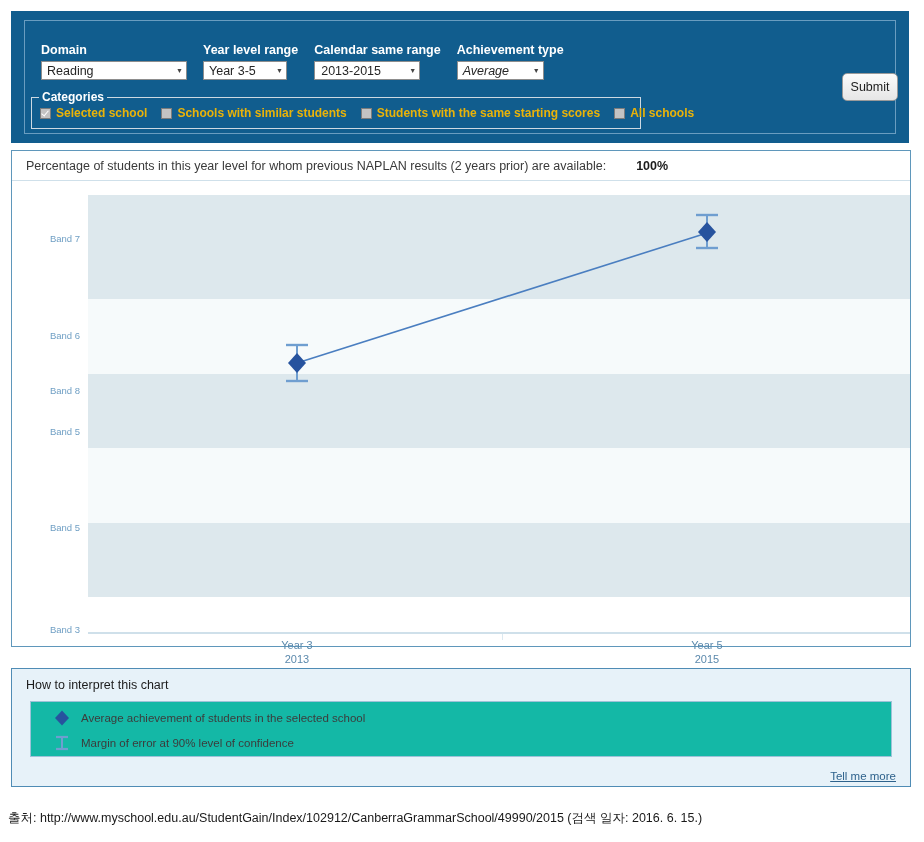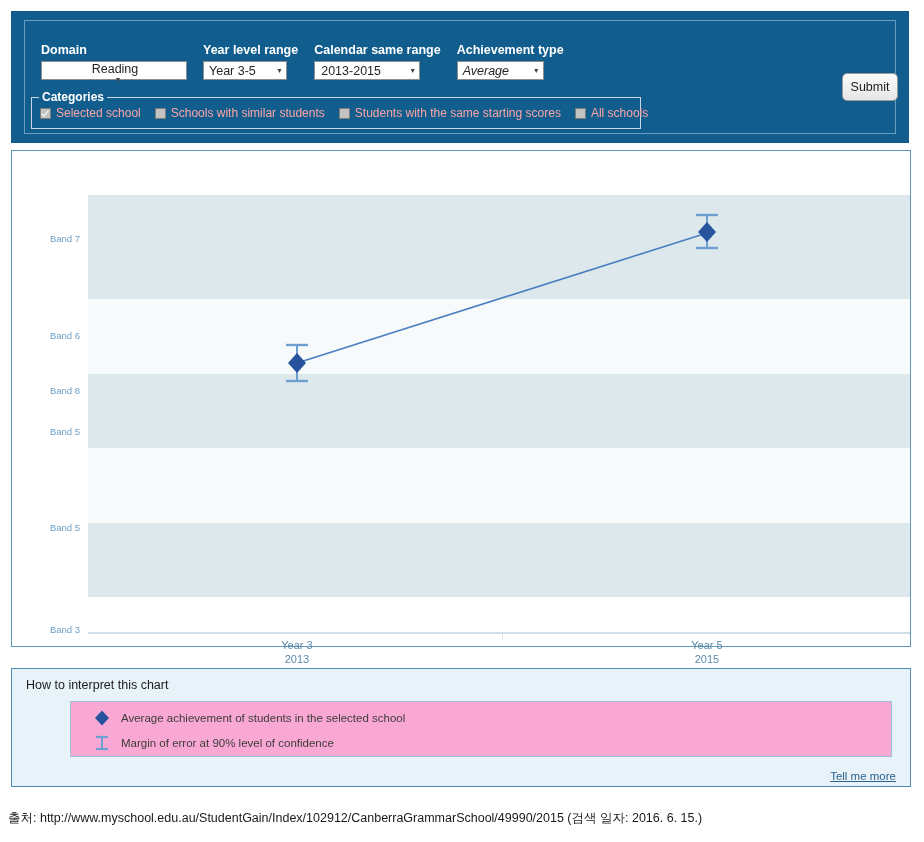--- a/index.html
+++ b/index.html
@@ -66,21 +66,21 @@
     font-size: 12.5px;
     color: #262626;
     font-family: "Liberation Sans", sans-serif;
   }
   .select-box .caret {
     font-size: 7px;
     color: #444;
     margin-left: 6px;
     line-height: 1;
   }
-  .sel-domain { width: 146px; flex-direction: column; }
+  .sel-domain { width: 146px; }
   .sel-yearlevel { width: 84px; }
   .sel-calendar { width: 106px; padding-left: 6px; }
   .sel-achievement { width: 87px; font-style: italic; }
 
   
   .results-fieldset {
     position: absolute;
     left: 537px;
     top: 6px;
     width: 85px;
@@ -181,22 +181,22 @@
     position: absolute;
     left: 2px;
     top: 0px;
     width: 3px;
     height: 6px;
     border: solid #ffffff;
     border-width: 0 1.6px 1.6px 0;
     transform: rotate(40deg);
   }
   .cat-label {
-    color: #fca5a5;
-    font-weight: normal;
+    color: #eab308;
+    font-weight: bold;
     font-size: 12px;
   }
 
   .submit-button {
     position: absolute;
     right: 11px;
     top: 62px;
     width: 56px;
     height: 28px;
     background: linear-gradient(#fbfbfb, #e6e6e6);
@@ -329,24 +329,23 @@
     font-size: 12.5px;
     font-weight: normal;
     color: #1c1c1c;
   }
   .legend-box {
     position: absolute;
     left: 18px;
     top: 32px;
     right: 18px;
     height: 56px;
-    background: #f9a8d4;
+    background: #14b8a6;
     border: 1px solid #9dc2d8;
     box-sizing: border-box;
-    margin-left: 40px;
   }
   .legend-item {
     display: flex;
     align-items: center;
     height: 25px;
     padding-left: 18px;
   }
   .legend-item:first-child { margin-top: 3px; }
   .legend-glyph {
     width: 26px;
@@ -445,20 +444,24 @@
       </div>
     </div>
 
   </div>
 
   <div class="submit-button">Submit</div>
 </div>
 
 <div class="chart-card">
 
+  <div class="availability-bar">
+    <span class="availability-text">Percentage of students in this year level for whom previous NAPLAN results (2 years prior) are available:</span>
+    <span class="availability-value">100%</span>
+  </div>
 
   <div class="plot-wrap">
 
     <div class="plot-area">
         <div class="band-strip" style="top: 327.556px; height: 74.4444px; background: rgb(221, 232, 237);"></div>
         <div class="band-strip" style="top: 178.667px; height: 74.4444px; background: rgb(221, 232, 237);"></div>
         <div class="band-strip" style="top: 0px; height: 104.222px; background: rgb(221, 232, 237);"></div>
 
       <svg class="series-svg" viewBox="0 0 822 402" preserveAspectRatio="none">
         <g>

